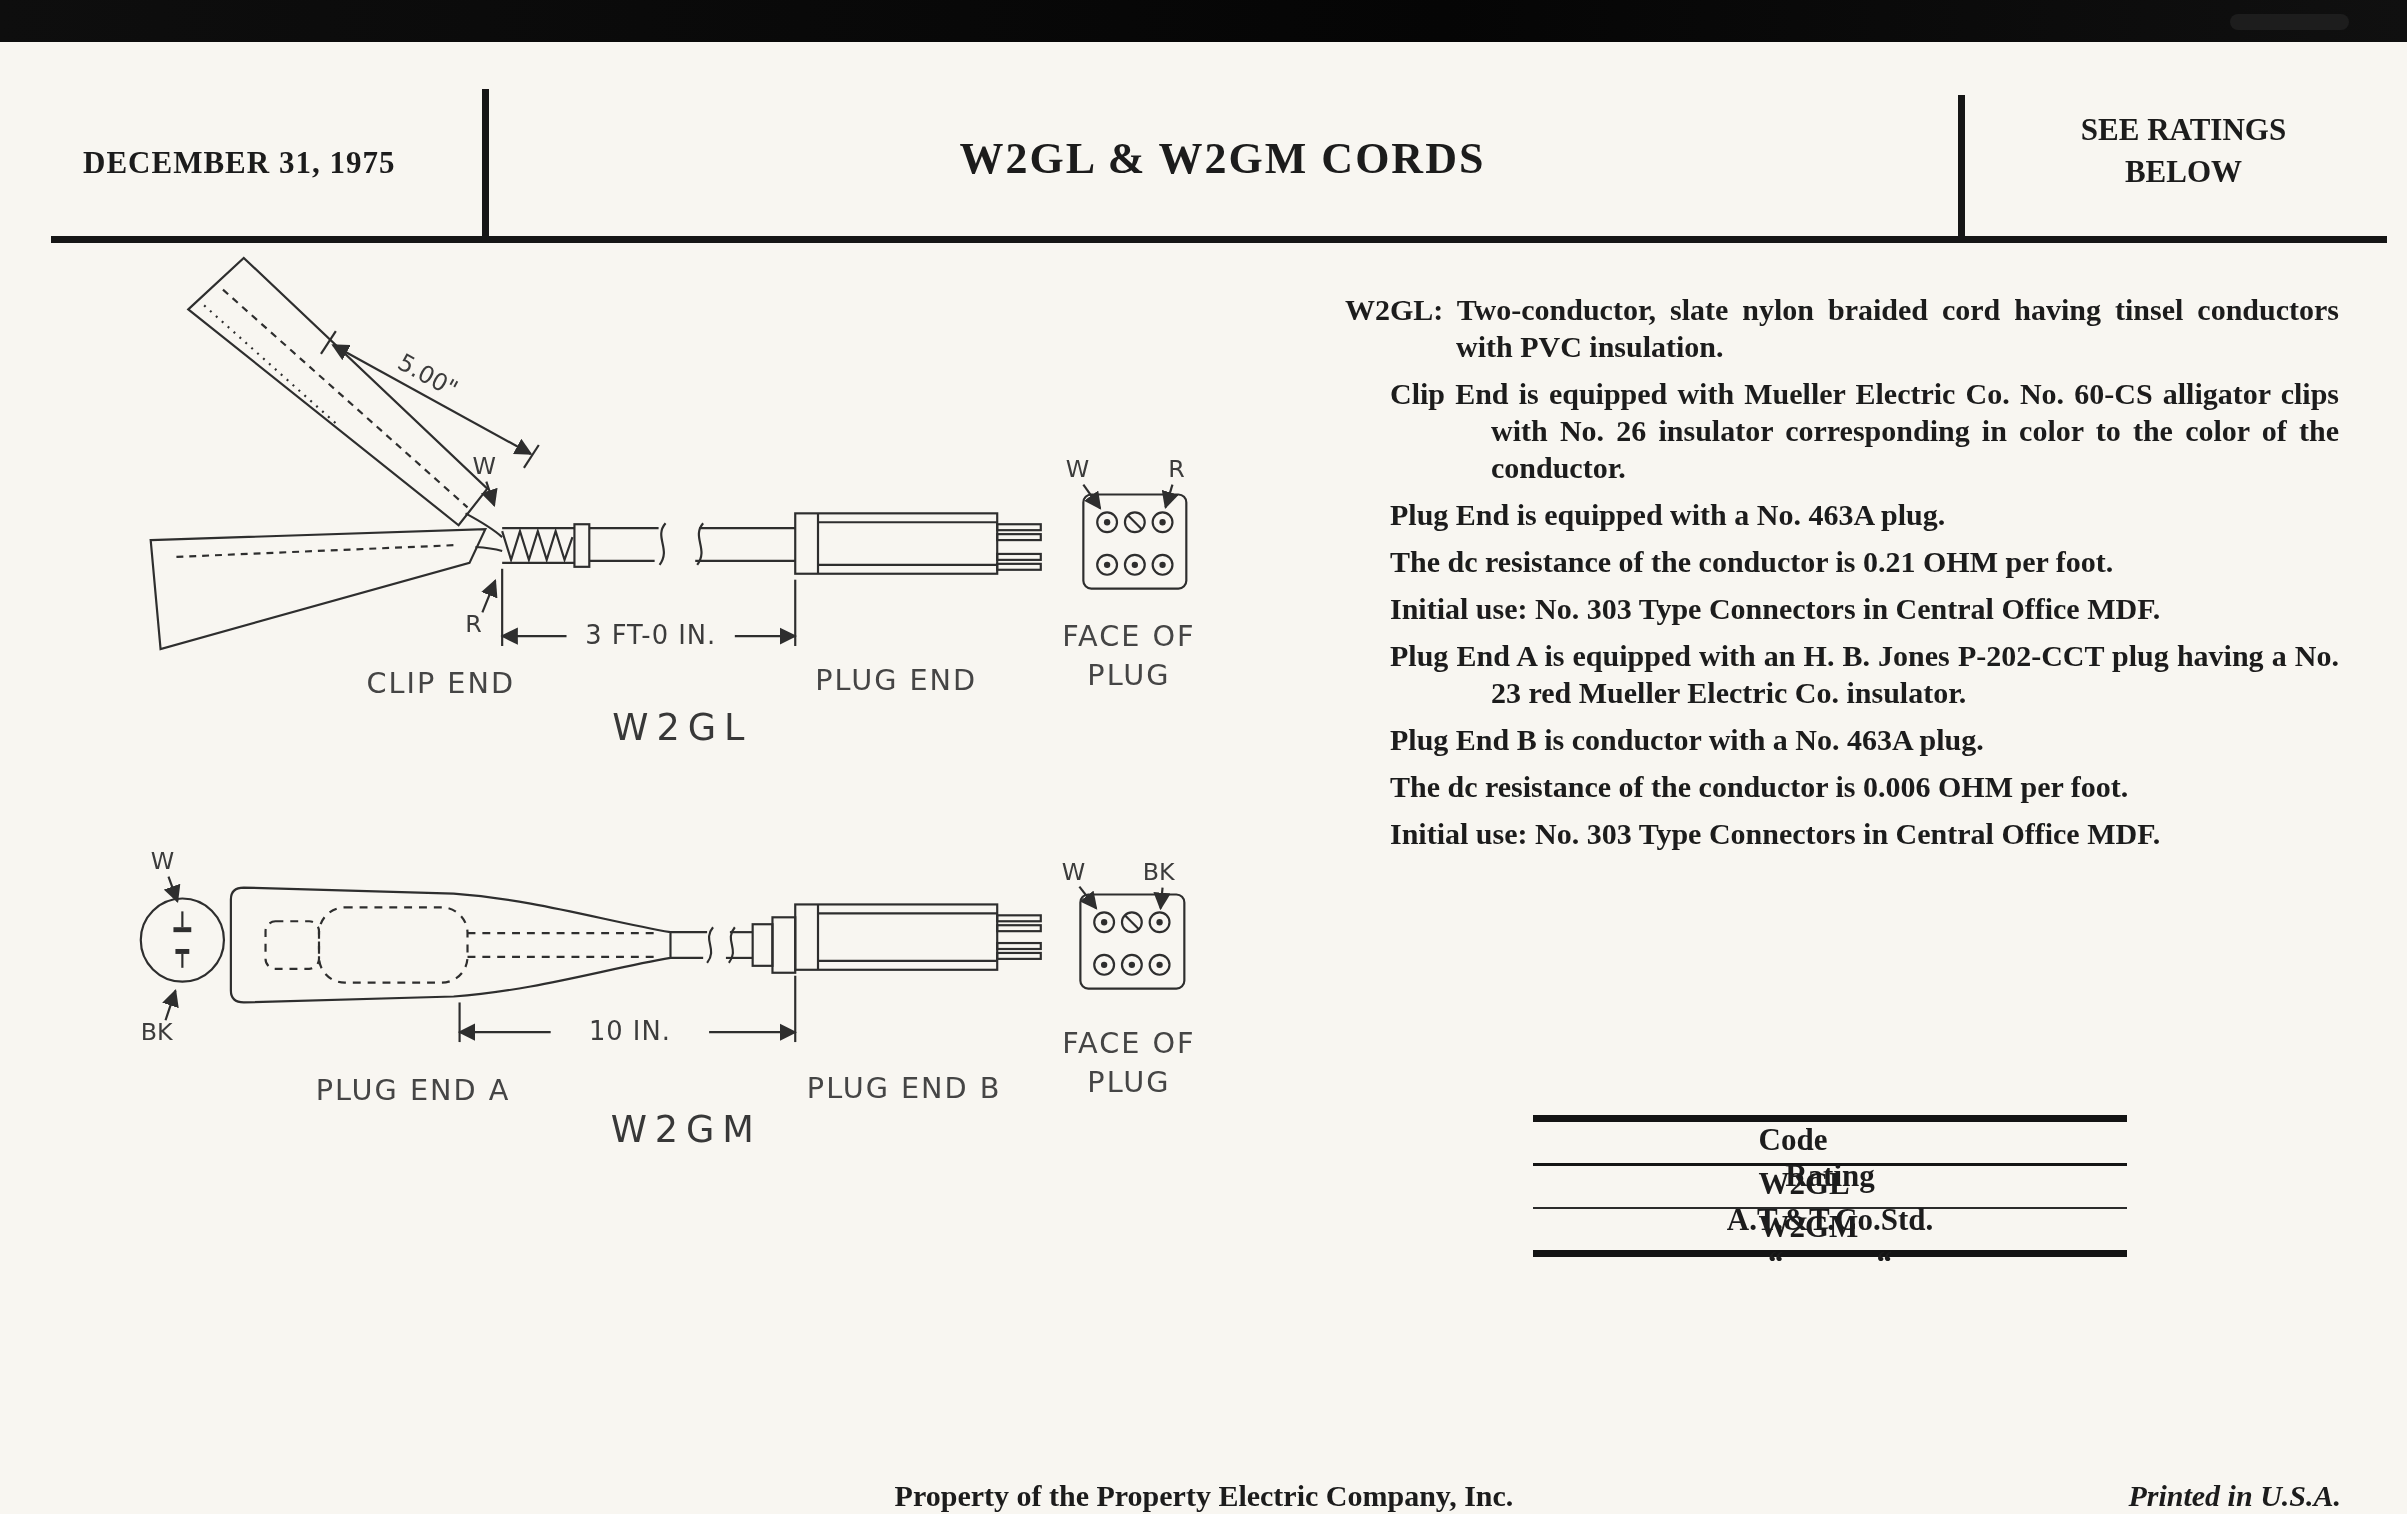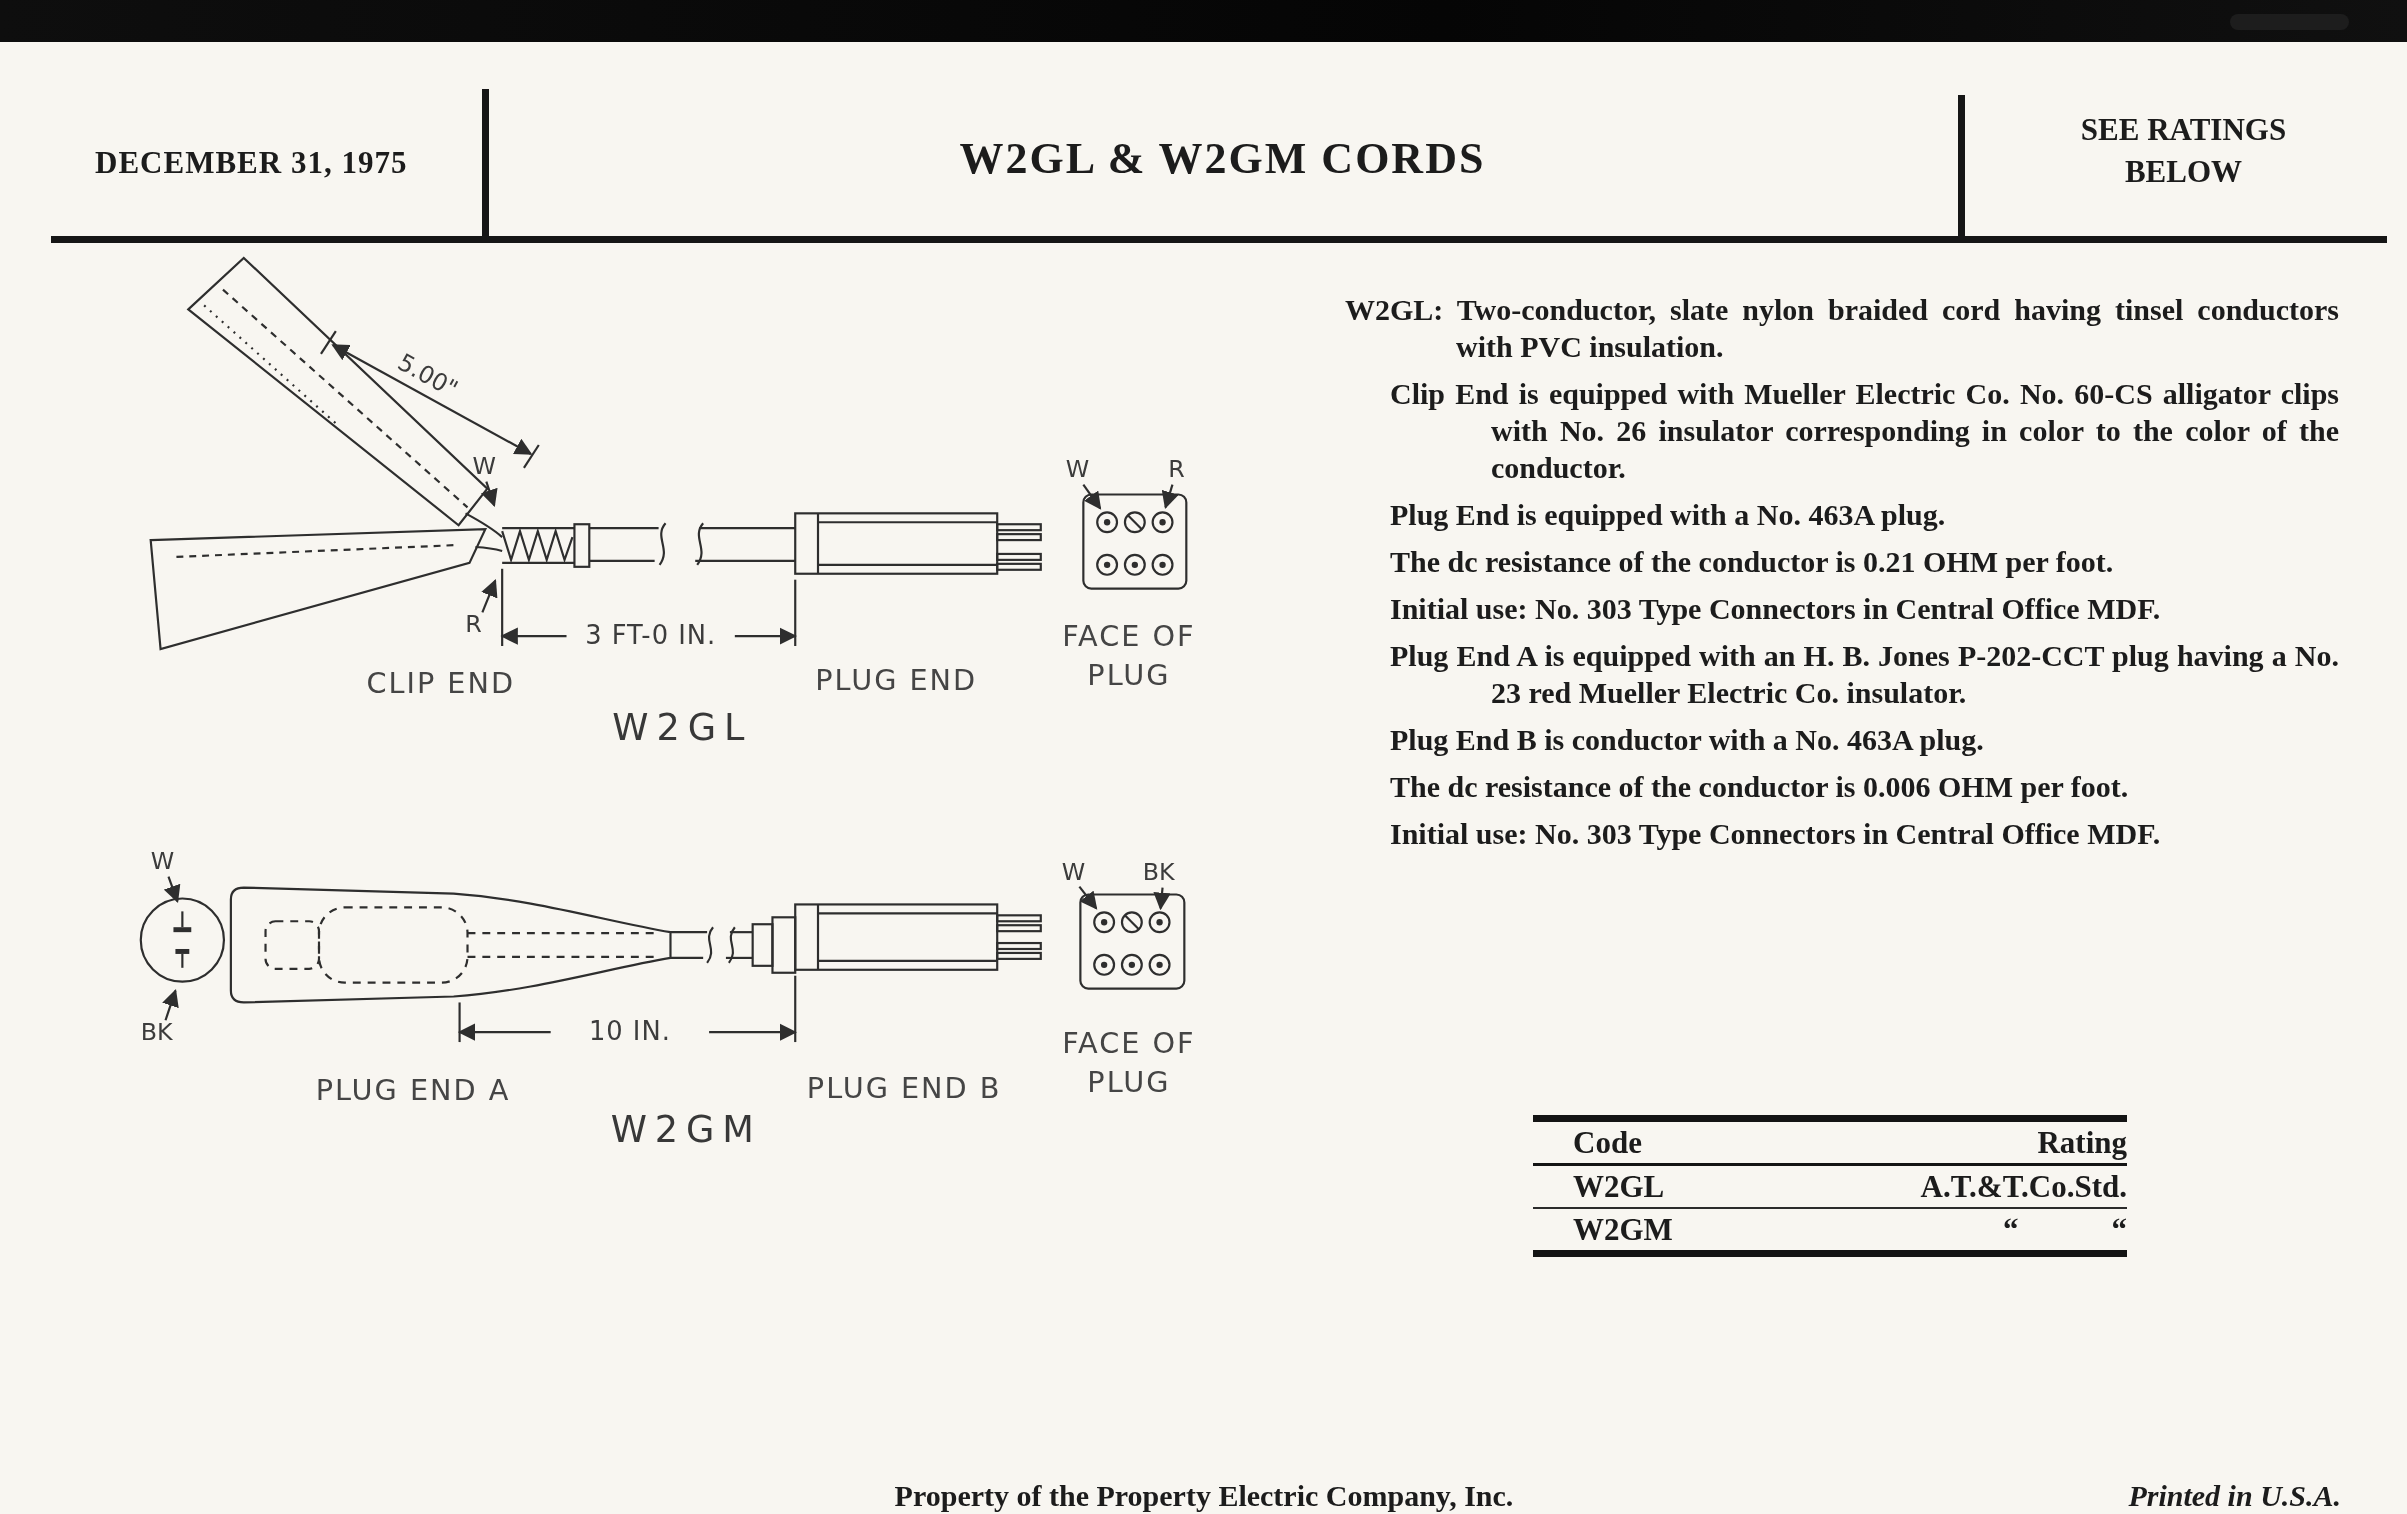--- a/index.html
+++ b/index.html
@@ -17,21 +17,21 @@
   .topbar {
     position:absolute; left:0; top:0; width:2408px; height:42px;
     background:linear-gradient(90deg,#0e0e0e 0%,#050505 60%,#101010 100%);
   }
   .topbar-smudge {
     position:absolute; right:59px; top:14px; width:119px; height:16px;
     background:#1d1d1d; border-radius:8px;
   }
   
   .h-date {
-    position:absolute; left:95px; top:145px;
+    position:absolute; left:83px; top:145px;
     font-size:31px; font-weight:bold; letter-spacing:1px;
   }
   .h-title {
     position:absolute; left:693px; top:133px; width:1059px;
     text-align:center; font-size:44px; font-weight:bold; letter-spacing:2px;
   }
   .h-ratings {
     position:absolute; left:2020px; top:109px; width:327px;
     text-align:center; font-size:31px; font-weight:bold; line-height:42px;font-family:Liberation Serif, serif;
   }
@@ -48,21 +48,21 @@
   .specs p { margin:10px; }
   .sp.l0 { padding-left:111px; text-indent:-111px; }
   .sp.l1 { margin-left:55px; padding-left:101px; text-indent:-101px; }
 
   
   .ratings-table {
     position:absolute; left:1533px; top:1115px; width:594px;
     border-top:7px solid #141414; border-bottom:7px solid #141414;
     font-size:31px; font-weight:bold;
   }
-  .trow { display:flex; height:41px; align-items:center; }
+  .trow { display:flex; height:41px; align-items:center;flex-direction:column; }
   .trow.thead { border-bottom:3px solid #141414; }
   .trow.r1    { border-bottom:2px solid #2b2b2b; }
   .tc.code   { width:223px; padding-left:40px; box-sizing:border-box; }
   .tc.rating { flex:1; text-align:right; }
 
   
   .footer-property {
     position:absolute; left:0; top:1479px; width:2408px;
     text-align:center; font-size:30px; font-weight:bold;
   }

